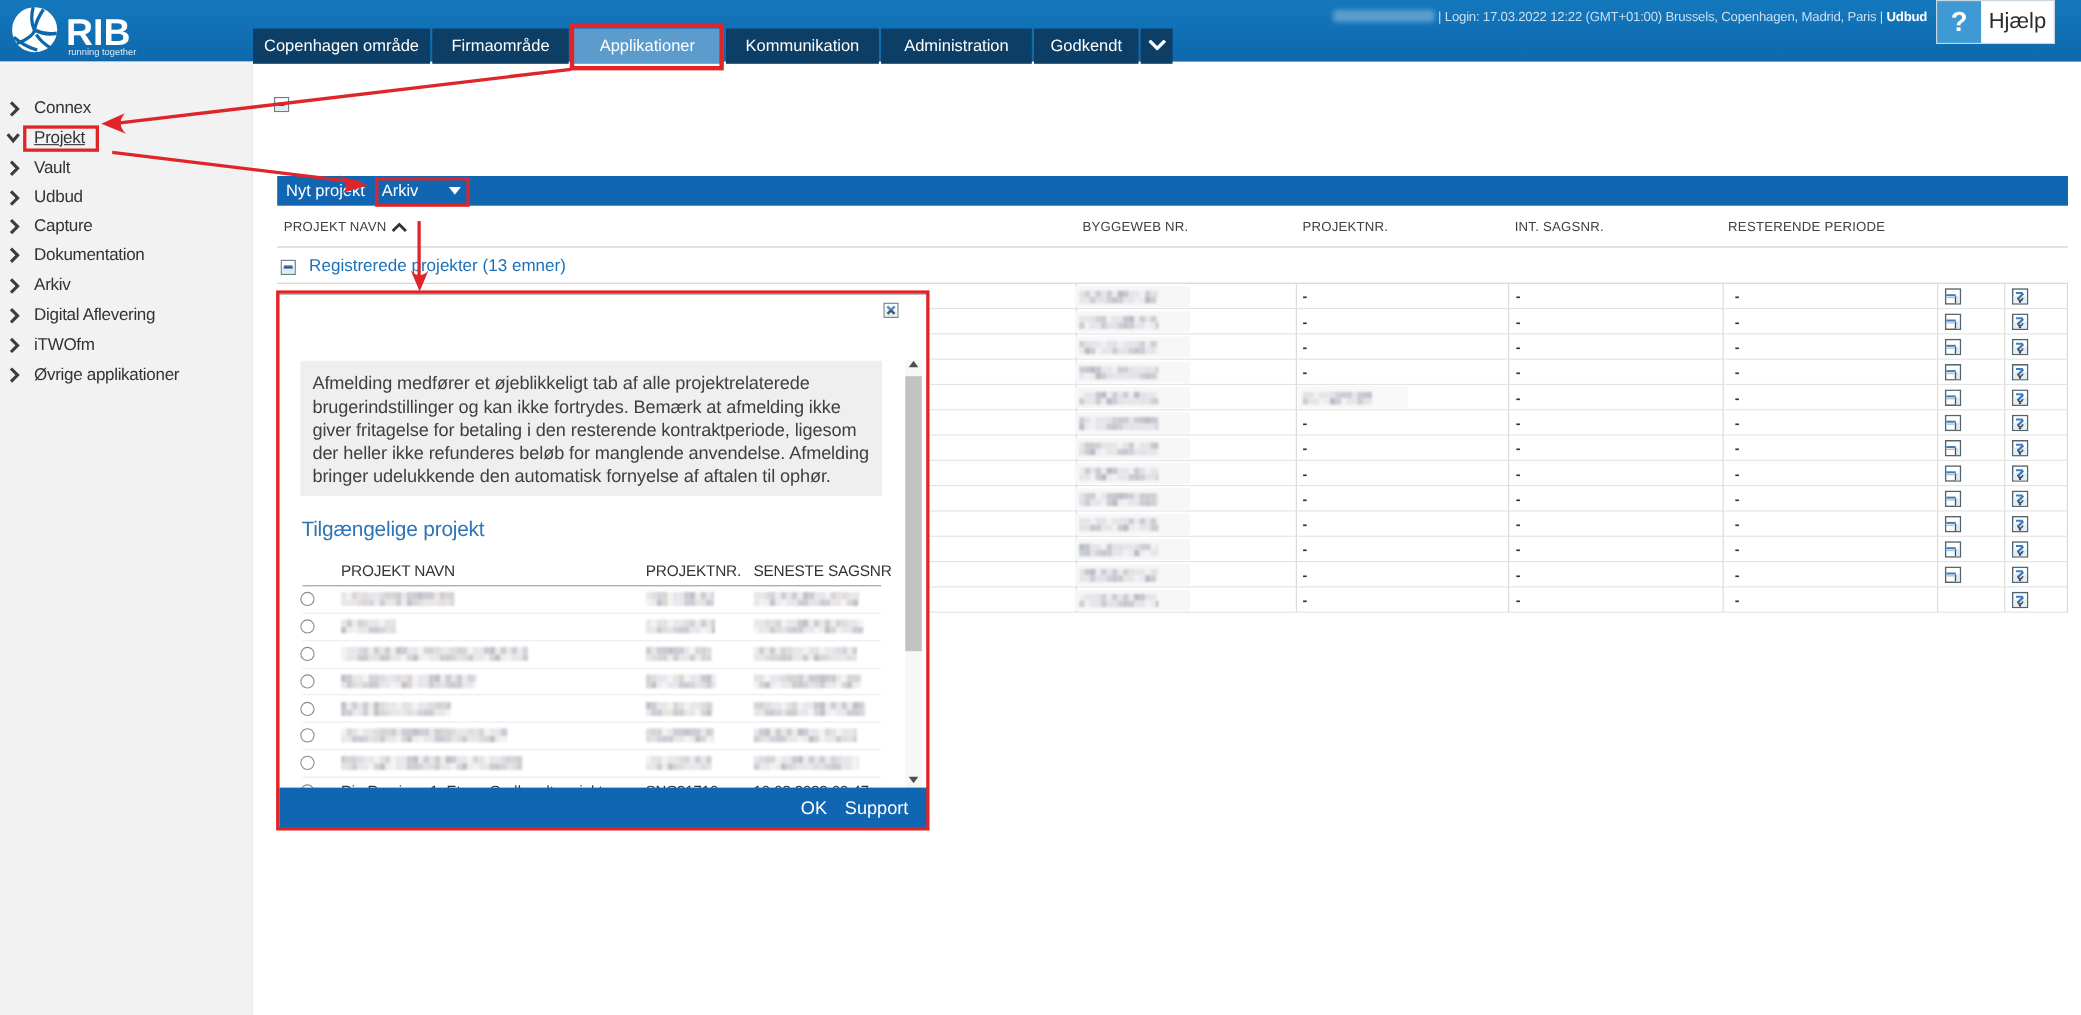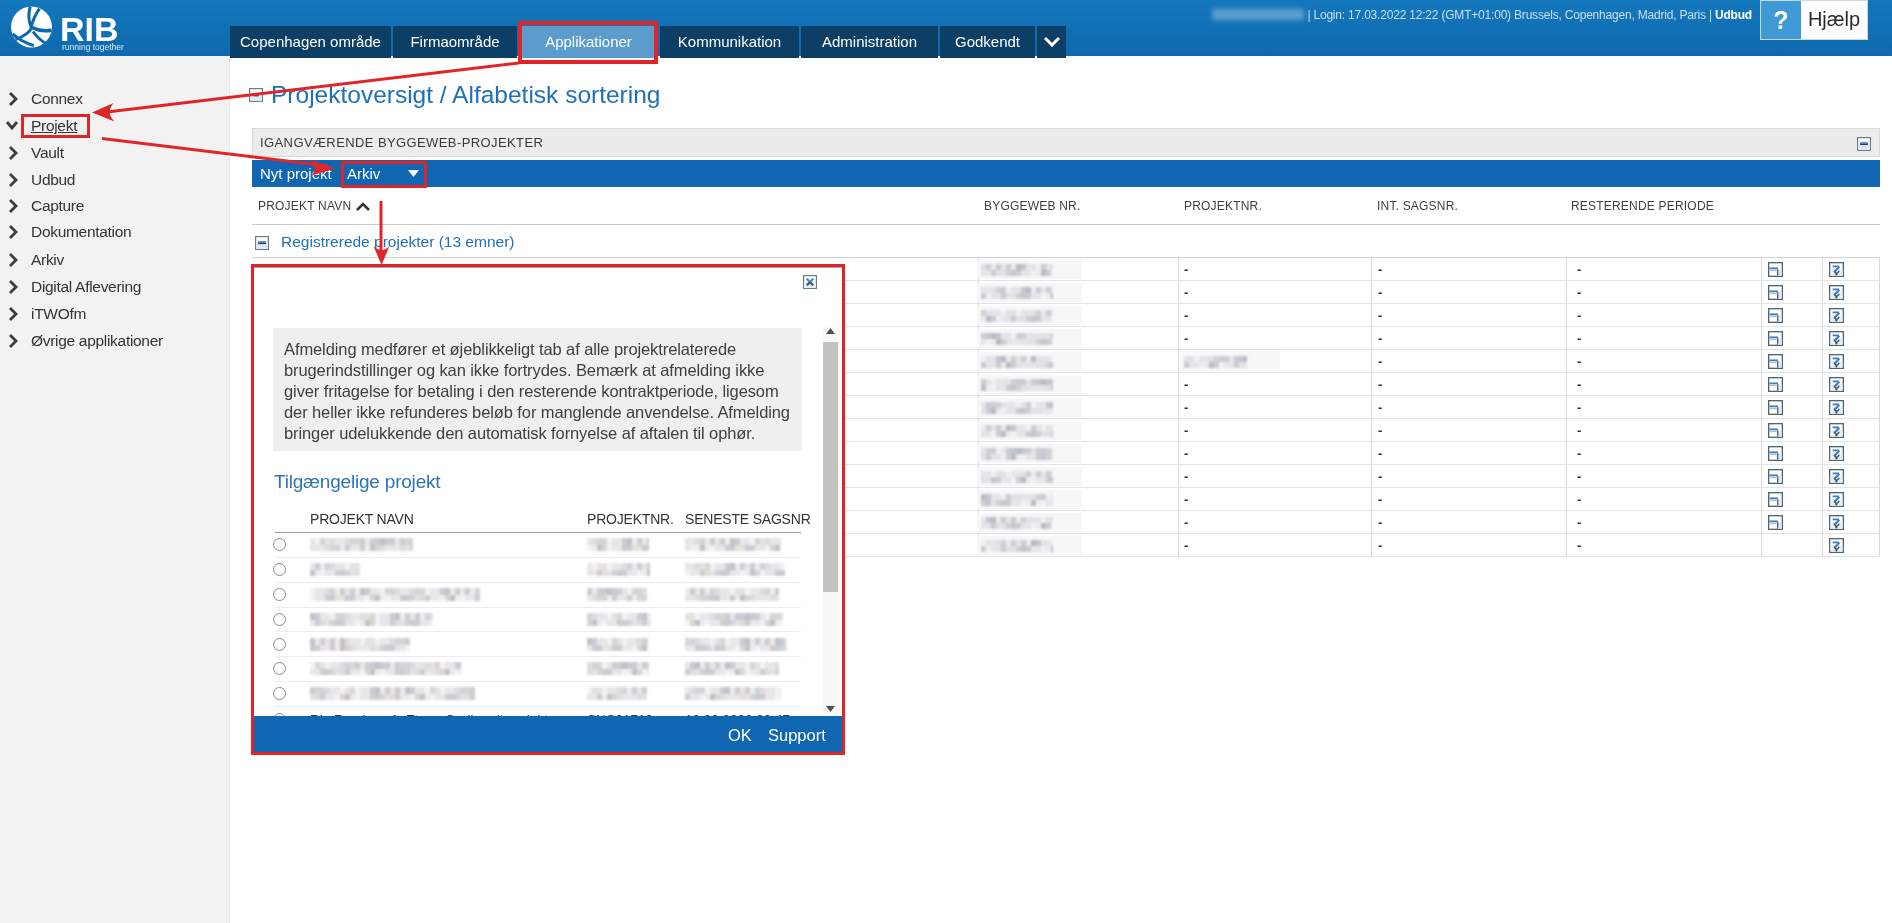--- a/index.html
+++ b/index.html
@@ -139,30 +139,21 @@
       </svg>
       <div class="sitem" style="top:328px;">Øvrige applikationer</div>
     </div>
 
   <div id="headicon"><svg width="14" height="14" viewBox="0 0 14 14">
         <rect x="0.6" y="0.6" width="12.8" height="12.8" fill="#fff" stroke="#6a7f84" stroke-width="1.2"></rect>
         <rect x="1.4" y="6.6" width="11.2" height="6" fill="#dfe9f1"></rect>
         <rect x="3" y="5.2" width="8" height="1.6" fill="#4a83c8"></rect>
         <rect x="4.5" y="6.8" width="5" height="1.6" fill="#2f4166"></rect>
       </svg></div>
-  <div id="heading">Projektoversigt / Alfabetisk sortering</div>
-
-  <div id="phead">IGANGVÆRENDE BYGGEWEB-PROJEKTER
-    <svg width="14" height="14" viewBox="0 0 14 14" style="position:absolute;left:1604px;top:8px">
-        <rect x="0.6" y="0.6" width="12.8" height="12.8" fill="#fff" stroke="#6a7f84" stroke-width="1.2"></rect>
-        <rect x="1.4" y="6.6" width="11.2" height="6" fill="#ddeaf5"></rect>
-        <rect x="3" y="5.2" width="8" height="1.6" fill="#3b78c4"></rect>
-        <rect x="3" y="6.8" width="8" height="1.3" fill="#2f4166"></rect>
-      </svg>
-  </div>
+
   <div id="toolbar">
     <span style="position:absolute;left:8px;">Nyt projekt</span>
     <span style="position:absolute;left:95px;">Arkiv</span>
     <svg width="11" height="7" style="position:absolute;left:156px;top:10px">
         <path d="M0 0 H11 L5.5 7 Z" fill="#fff"></path>
       </svg>
   </div>
   <div id="colhead">
     <span class="colh" style="left:6px;">PROJEKT NAVN</span>
     <svg width="14" height="9" style="position:absolute;left:104px;top:15px">

